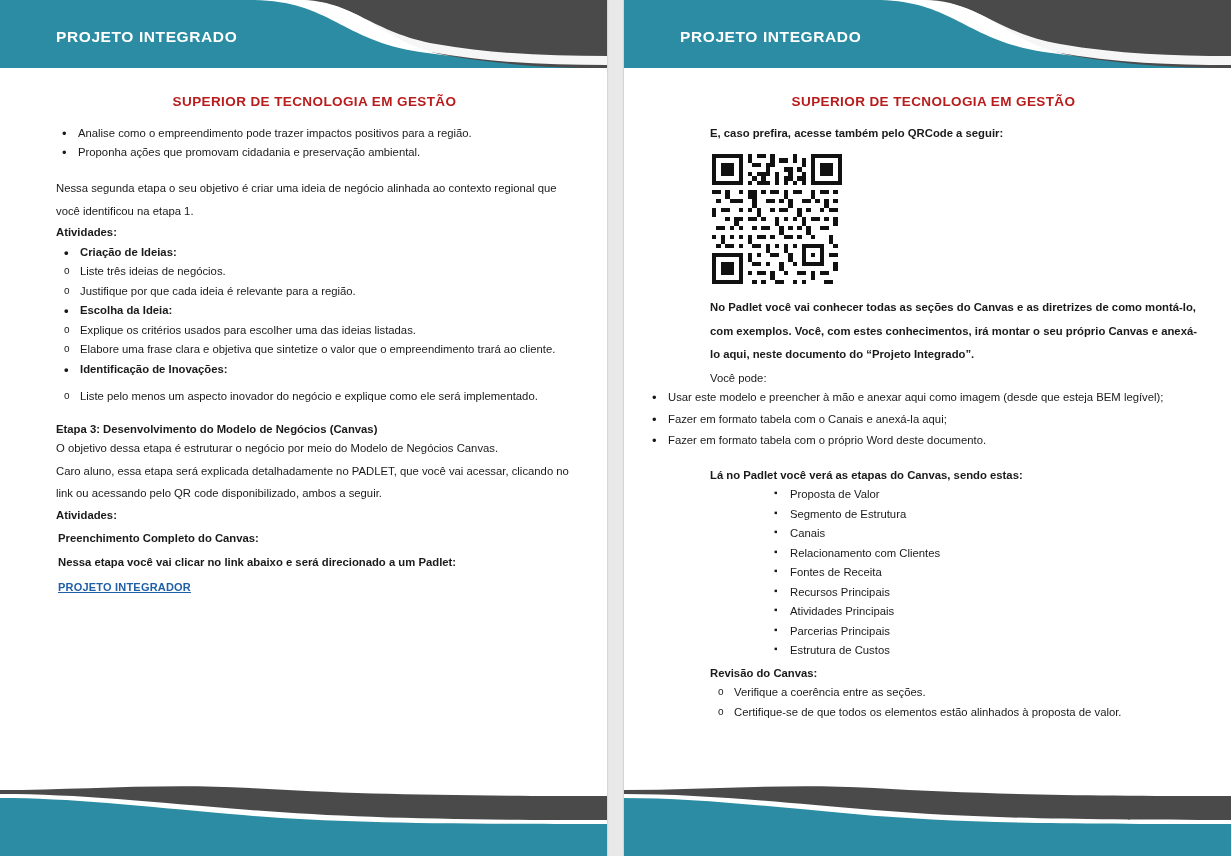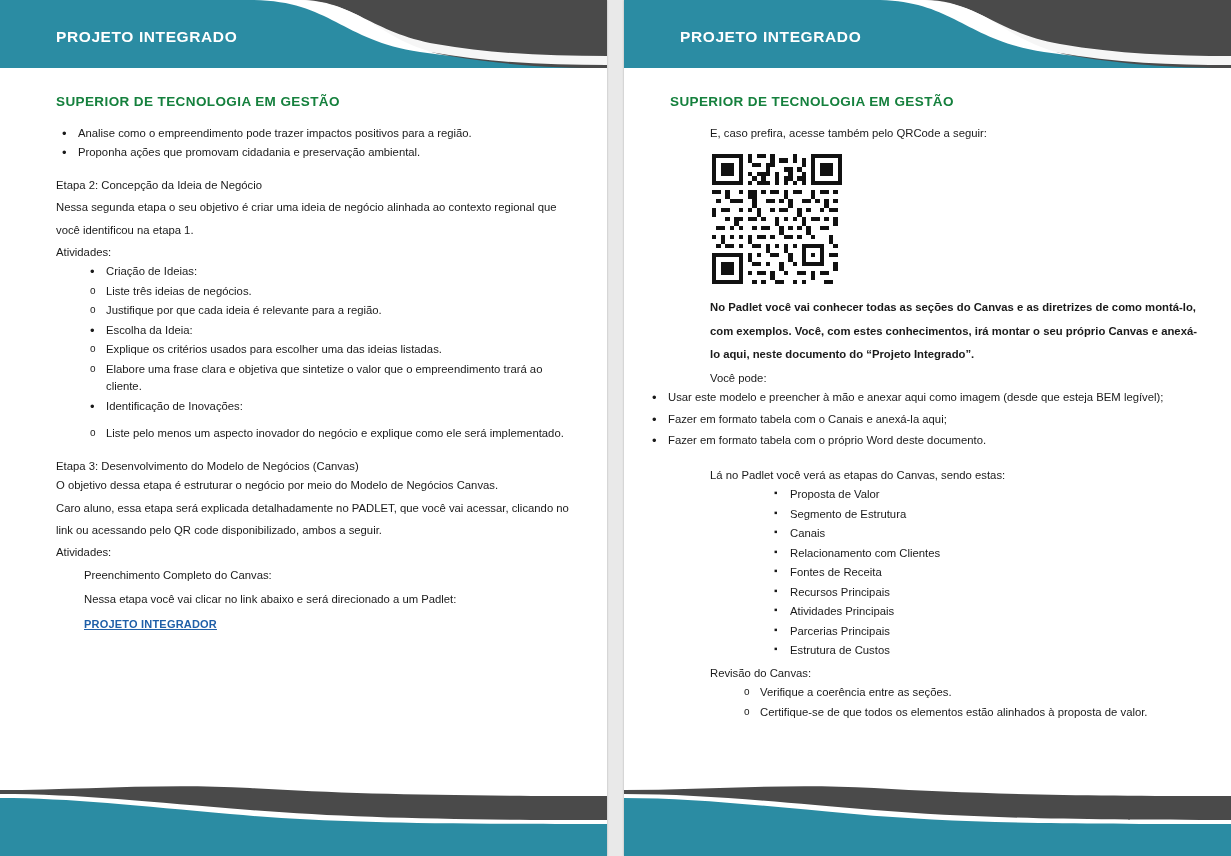--- a/index.html
+++ b/index.html
@@ -80,31 +80,31 @@
     bottom: 72px;
     padding: 16px 34px 0 56px;
     box-sizing: border-box;
     font-size: 11.3px;
     color: #1a1a1a;
     line-height: 1.55;
   }
   .page-right .body { padding-left: 86px; padding-right: 34px; }
 
   .course-title {
-    text-align: left;
-    color: #15803d;
+    text-align: center;
+    color: #b91c1c;
     font-weight: bold;
     font-size: 13.5px;
     letter-spacing: 0.4px;
     margin: 0 0 12px 0;
   }
   .page-right .course-title { margin-left: -40px; }
 
   p { margin: 0 0 2px 0; }
-  .b { font-weight: normal; }
+  .b { font-weight: bold; }
   .spacer { height: 13px; }
 
   ul, ol { margin: 0; padding: 0; list-style: none; }
 
   li.bullet-disc,
   li.bullet-circle,
   li.bullet-square {
     position: relative;
     margin: 0 0 2px 0;
     line-height: 1.55;
@@ -127,21 +127,21 @@
   }
   li.bullet-square { padding-left: 22px; }
   li.bullet-square::before {
     content: "▪";
     position: absolute;
     left: 6px;
     top: -1px;
     font-size: 10px;
   }
 
-  .ind1 { margin-left: 28px; }
+  .ind1 { margin-left: 2px; }
   .ind2 { margin-left: 58px; }
 
   .link {
     color: #1f5fa8;
     font-weight: bold;
     text-decoration: underline;
     font-size: 11px;
     letter-spacing: 0.2px;
   }
   .wide-line { line-height: 2.0; }
@@ -202,21 +202,20 @@
     <div class="body">
       <div class="course-title">SUPERIOR DE TECNOLOGIA EM GESTÃO</div>
 
       <ul>
         <li class="bullet-disc">Analise como o empreendimento pode trazer impactos positivos para a região.</li>
         <li class="bullet-disc">Proponha ações que promovam cidadania e preservação ambiental.</li>
       </ul>
 
       <div class="spacer"></div>
 
-      <p class="b">Etapa 2: Concepção da Ideia de Negócio</p>
       <p class="wide-line">Nessa segunda etapa o seu objetivo é criar uma ideia de negócio alinhada ao contexto regional que você identificou na etapa 1.</p>
       <p class="b">Atividades:</p>
 
       <ul class="ind1">
         <li class="bullet-disc b">Criação de Ideias:</li>
         <li class="bullet-circle ind2">Liste três ideias de negócios.</li>
         <li class="bullet-circle ind2">Justifique por que cada ideia é relevante para a região.</li>
 
         <li class="bullet-disc b">Escolha da Ideia:</li>
         <li class="bullet-circle ind2">Explique os critérios usados para escolher uma das ideias listadas.</li>

